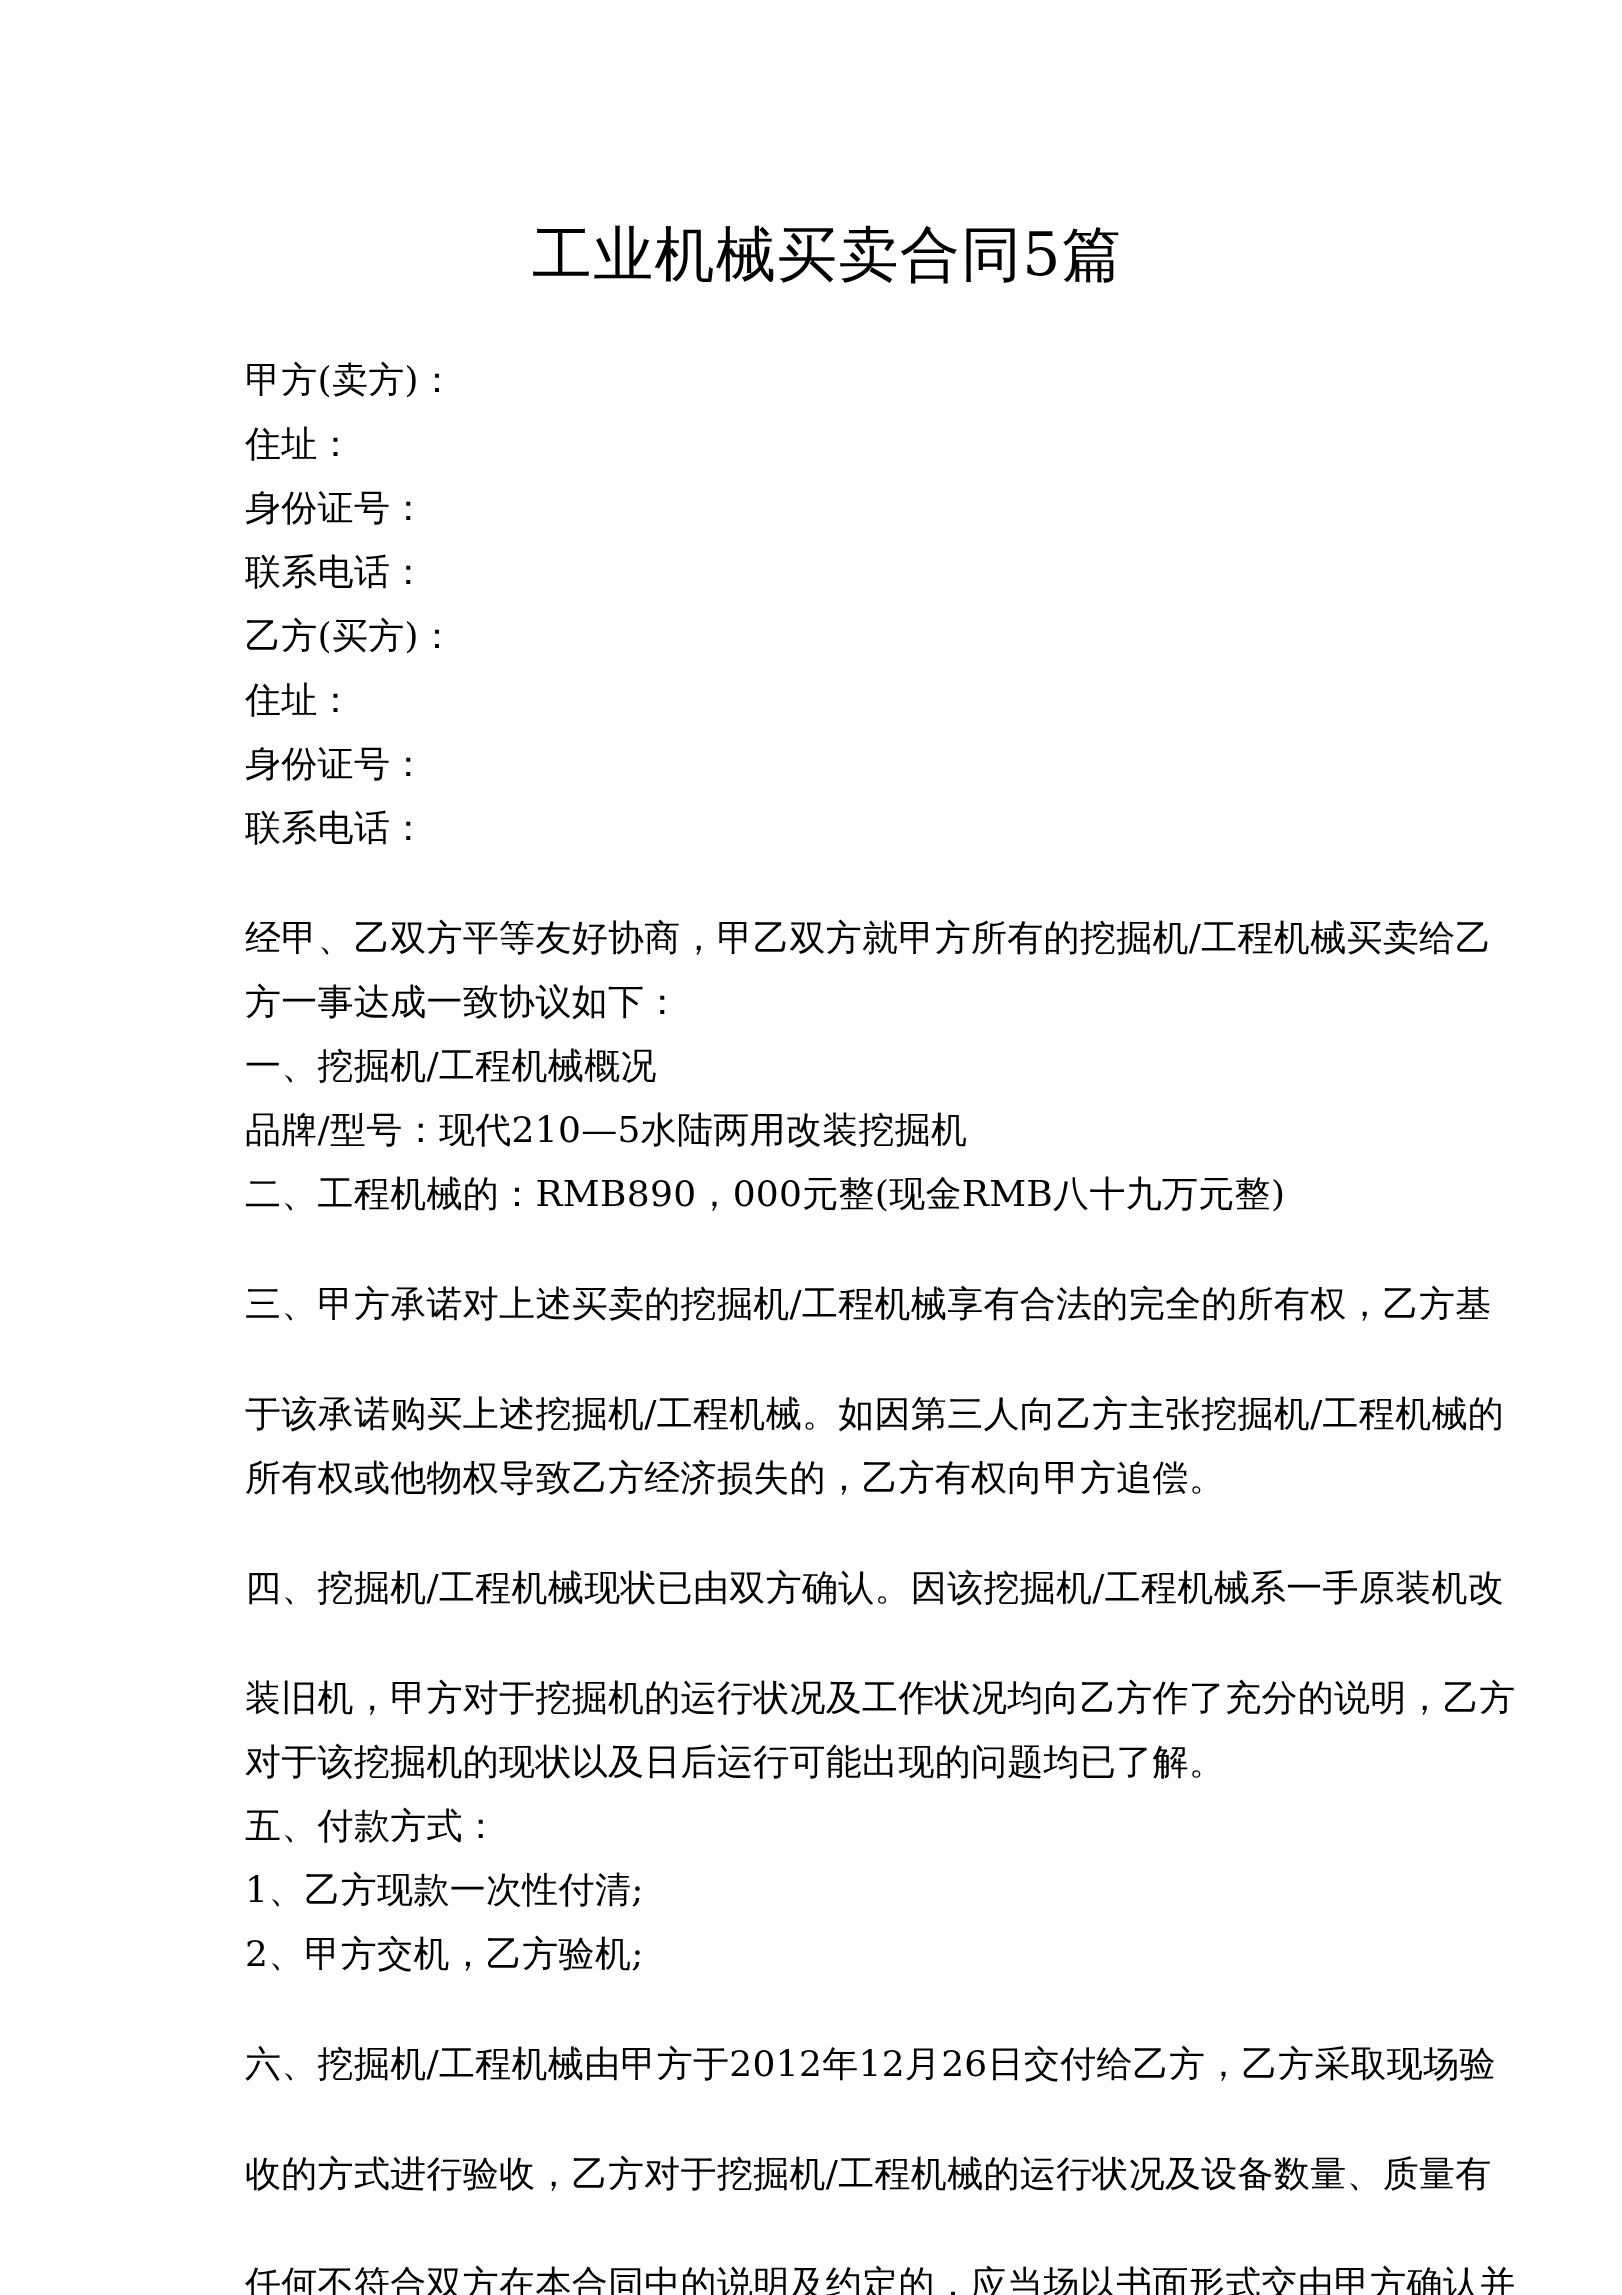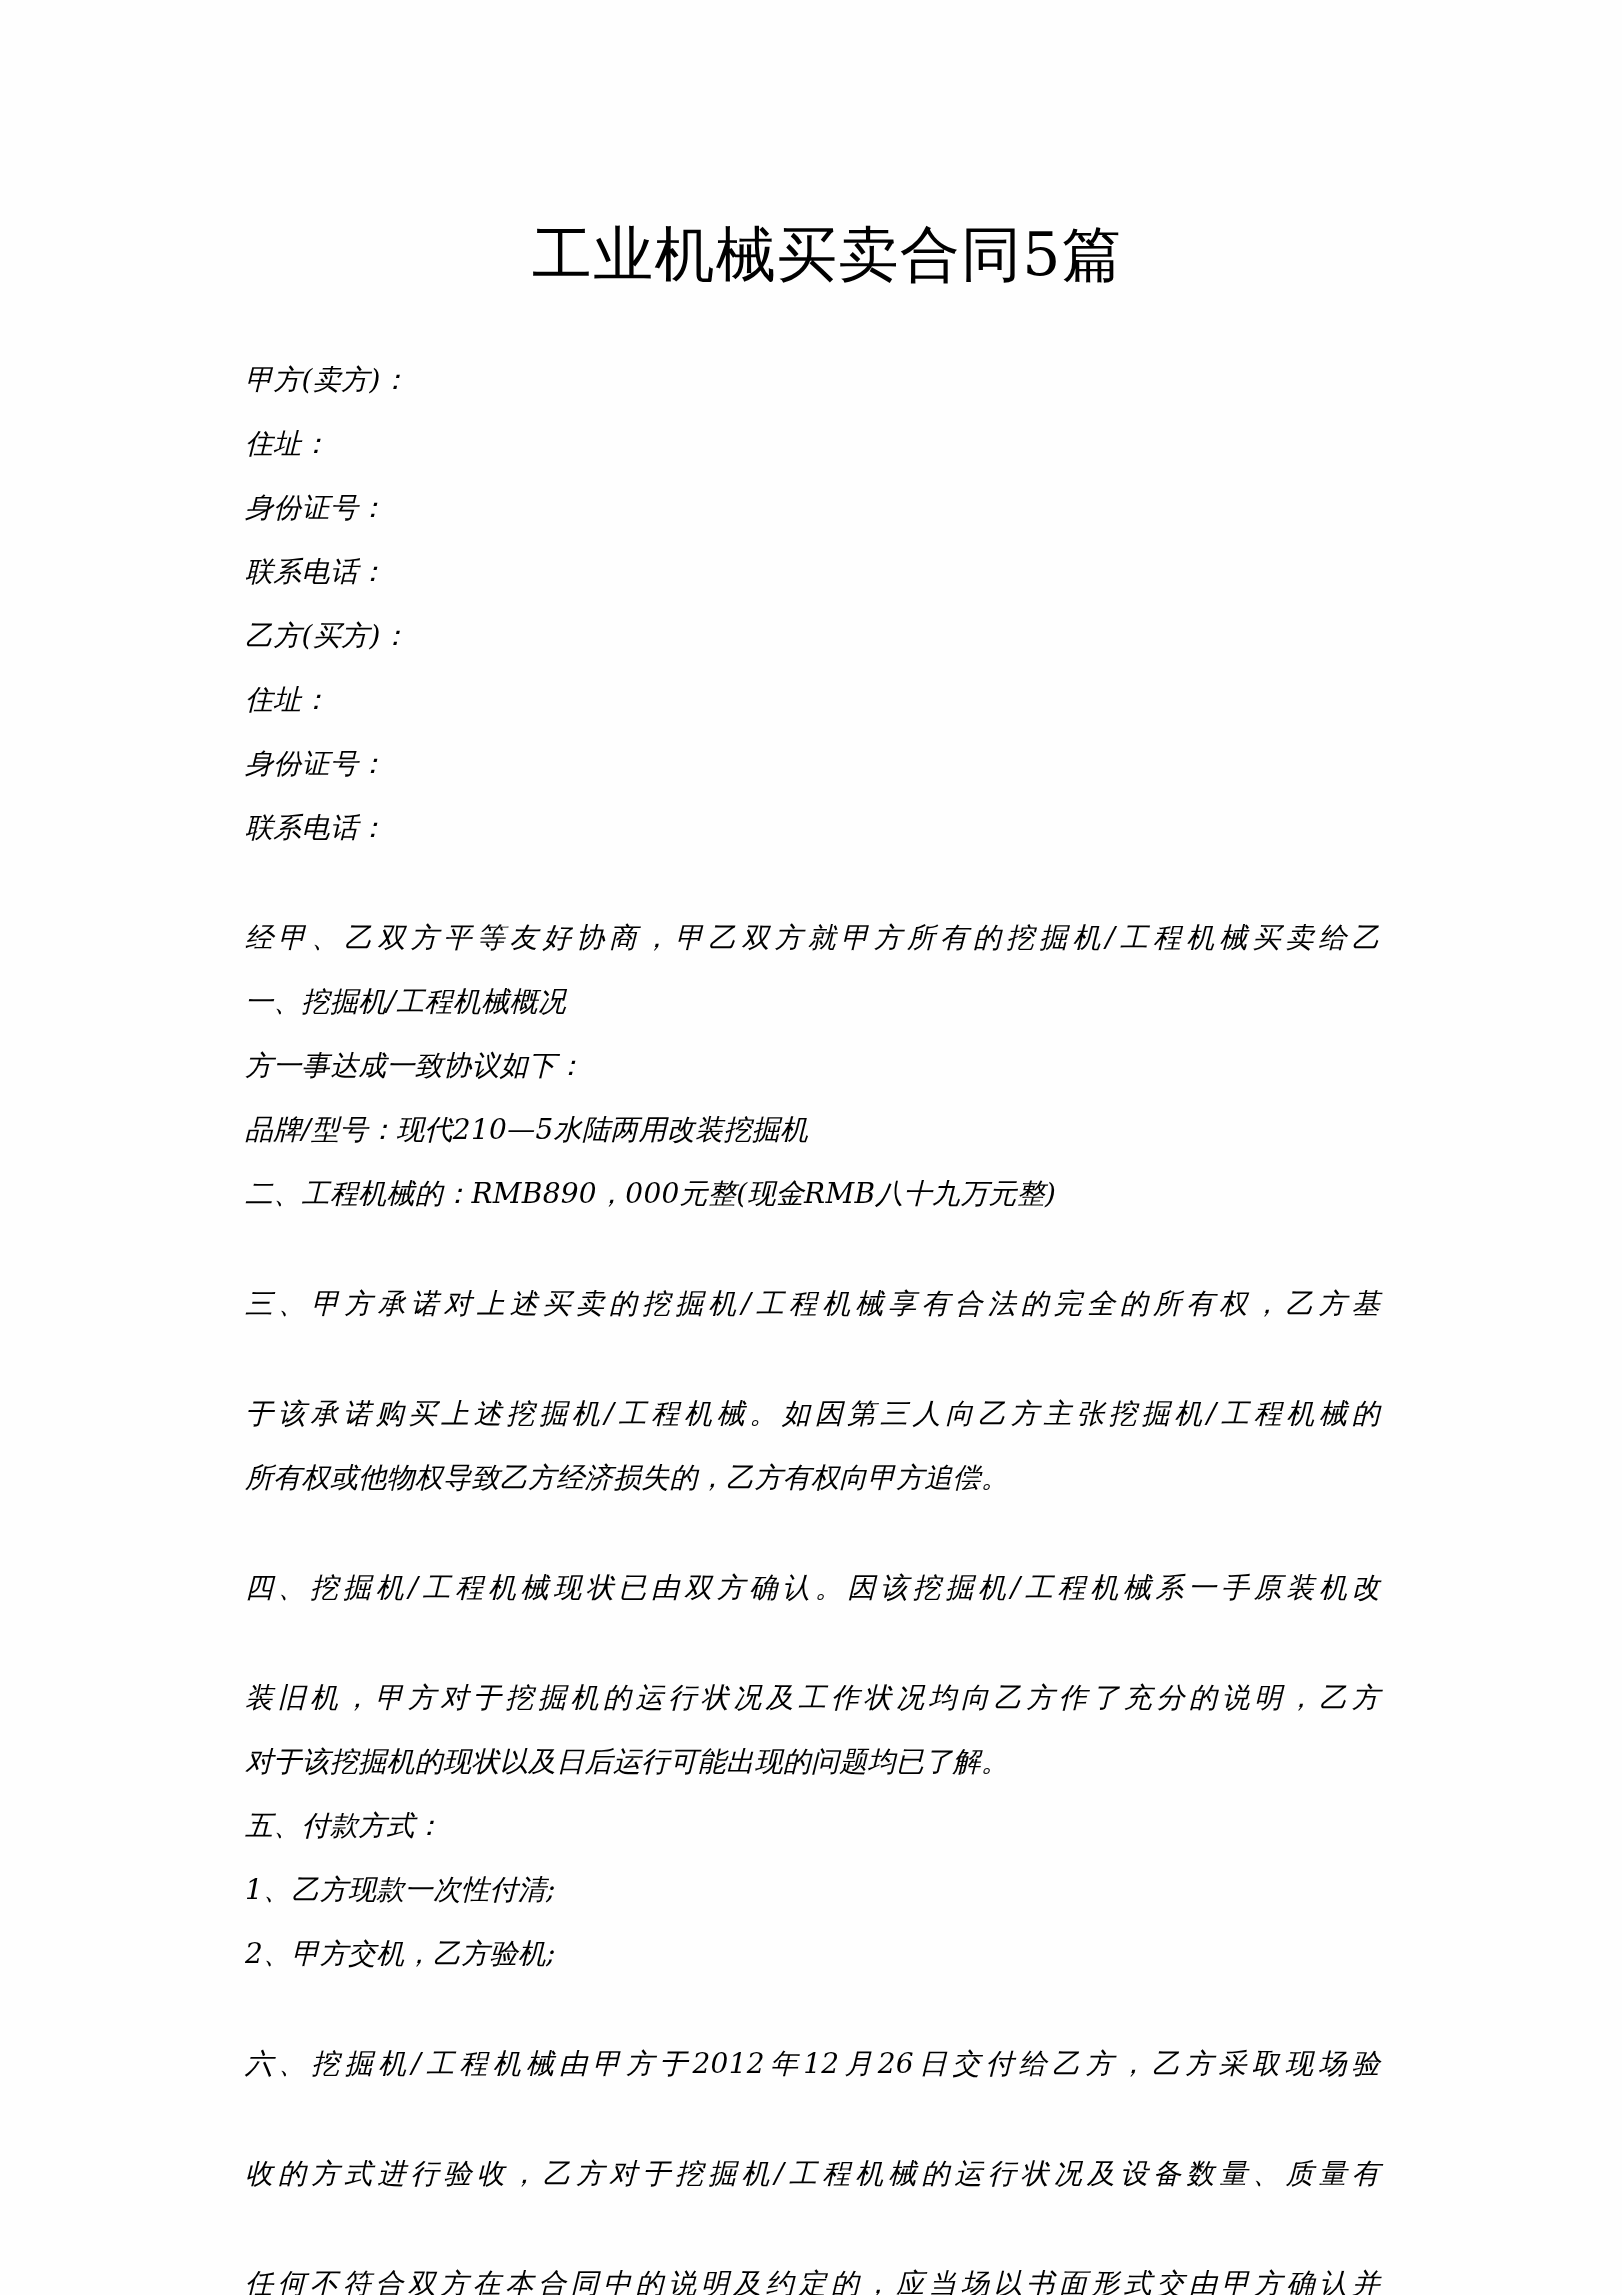--- a/index.html
+++ b/index.html
@@ -38,25 +38,24 @@
     }
     .body {
       position: absolute;
       left: 245px;
       top: 357px;
       width: 1135px;
     }
     .line {
       height: 64px;
       line-height: 46px;
-      font-size: 28px;
+      font-size: 36px;
       white-space: nowrap;
       overflow: visible;
       letter-spacing: 0.3px;
-      font-style: italic;
     }
     .line.justify {
       text-align: justify;
       text-align-last: justify;
       margin-top: 46px;
     }
   </style>
 </head>
 <body>
 
@@ -66,22 +65,22 @@
   <div class="body">
     <div class="line">甲方(卖方)：</div>
     <div class="line">住址：</div>
     <div class="line">身份证号：</div>
     <div class="line">联系电话：</div>
     <div class="line">乙方(买方)：</div>
     <div class="line">住址：</div>
     <div class="line">身份证号：</div>
     <div class="line">联系电话：</div>
     <div class="line justify">经甲、乙双方平等友好协商，甲乙双方就甲方所有的挖掘机/工程机械买卖给乙</div>
+    <div class="line">方一事达成一致协议如下：</div>
     <div class="line">一、挖掘机/工程机械概况</div>
-    <div class="line">方一事达成一致协议如下：</div>
     <div class="line">品牌/型号：现代210—5水陆两用改装挖掘机</div>
     <div class="line">二、工程机械的：RMB890，000元整(现金RMB八十九万元整)</div>
     <div class="line justify">三、甲方承诺对上述买卖的挖掘机/工程机械享有合法的完全的所有权，乙方基</div>
     <div class="line justify">于该承诺购买上述挖掘机/工程机械。如因第三人向乙方主张挖掘机/工程机械的</div>
     <div class="line">所有权或他物权导致乙方经济损失的，乙方有权向甲方追偿。</div>
     <div class="line justify">四、挖掘机/工程机械现状已由双方确认。因该挖掘机/工程机械系一手原装机改</div>
     <div class="line justify">装旧机，甲方对于挖掘机的运行状况及工作状况均向乙方作了充分的说明，乙方</div>
     <div class="line">对于该挖掘机的现状以及日后运行可能出现的问题均已了解。</div>
     <div class="line">五、付款方式：</div>
     <div class="line">1、乙方现款一次性付清;</div>

